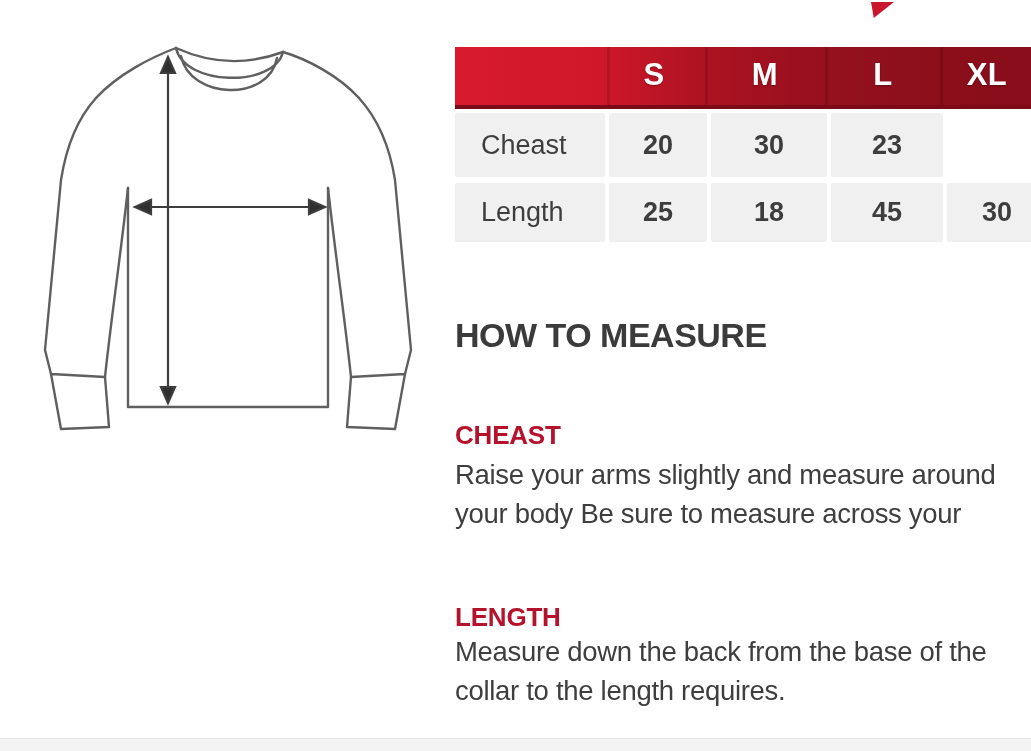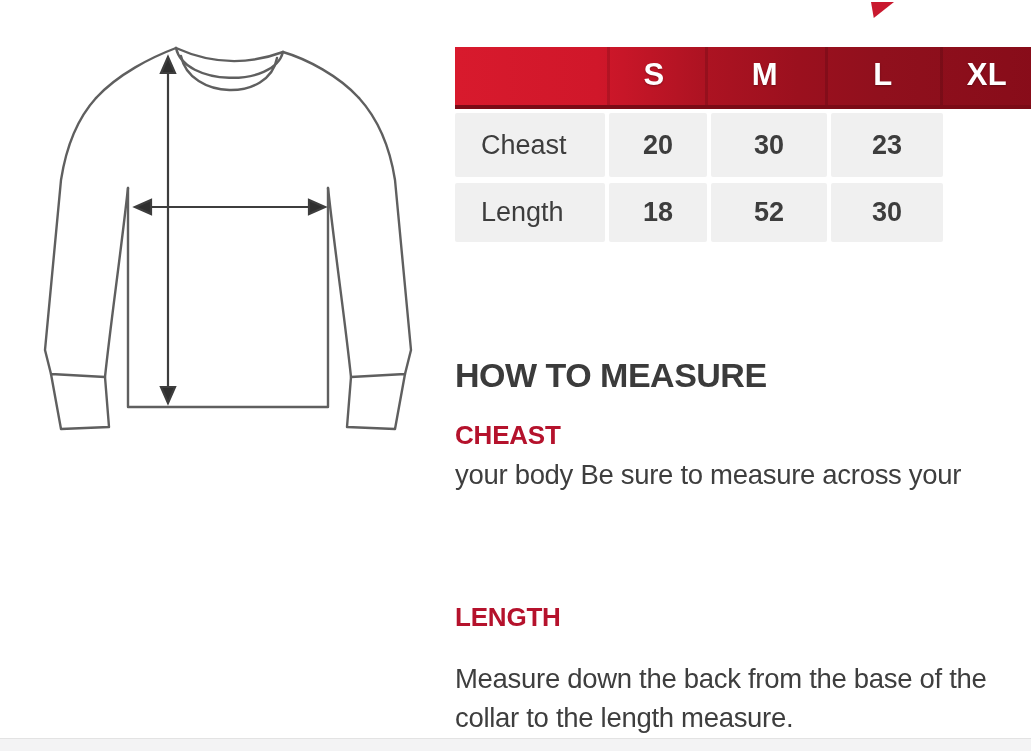--- a/index.html
+++ b/index.html
@@ -47,31 +47,31 @@
   .size-row .cell{
     background:var(--row-bg);border-radius:2px;display:flex;align-items:center;
     justify-content:center;font-size:27px;font-weight:700;color:#3d3d3d;
   }
   .size-row .cell.label{justify-content:flex-start;padding-left:26px;font-weight:400;font-size:27px;}
   .row-h1{height:64px;}
   .row-h2{height:59px;}
   
   .htm-title{
     position:absolute;left:455px;top:316px;font-size:34px;font-weight:800;
-    color:#3b3b3b;letter-spacing:-.5px;white-space:nowrap;margin-top:40px;
+    color:#3b3b3b;letter-spacing:-.5px;white-space:nowrap;
   }
   .sec-heading{
     position:absolute;left:455px;font-size:26px;font-weight:800;
     color:var(--heading-red);letter-spacing:-.2px;white-space:nowrap;
   }
   .sec-heading.cheast{top:420px;}
   .sec-heading.length{top:602px;}
   .sec-body{position:absolute;left:455px;font-size:27.5px;color:var(--text-dark);letter-spacing:-.3px;}
   .sec-body.cheast{top:455px;}
-  .sec-body.length{top:659px;}
+  .sec-body.length{top:632px;}
   .sec-body .ln{white-space:nowrap;height:39px;line-height:39px;}
   
   .bottom-bar{
     position:absolute;left:0;right:0;top:738px;height:13px;
     background:var(--bottom-bar);border-top:1px solid #e3e3e3;
   }
 </style>
 </head>
 <body>
 
@@ -126,35 +126,37 @@
     </div>
     <div class="table-rows">
       <div class="size-row">
         <div class="cell label row-h1">Cheast</div>
         <div class="cell row-h1">20</div>
         <div class="cell row-h1">30</div>
         <div class="cell row-h1">23</div>
       </div>
       <div class="size-row">
         <div class="cell label row-h2">Length</div>
+        <div class="cell row-h2">25</div>
         <div class="cell row-h2">18</div>
-        <div class="cell row-h2">52</div>
+        <div class="cell row-h2">45</div>
         <div class="cell row-h2">30</div>
       </div>
     </div>
   </div>
 
   <div class="htm-title">HOW TO MEASURE</div>
 
   <div class="sec-heading cheast">CHEAST</div>
   <div class="sec-body cheast">
+    <div class="ln">Raise your arms slightly and measure around</div>
     <div class="ln">your body Be sure to measure across your</div>
   </div>
 
   <div class="sec-heading length">LENGTH</div>
   <div class="sec-body length">
     <div class="ln">Measure down the back from the base of the</div>
-    <div class="ln">collar to the length measure.</div>
+    <div class="ln">collar to the length requires.</div>
   </div>
 
   <div class="bottom-bar"></div>
 
 </div>
 
 </body></html>

